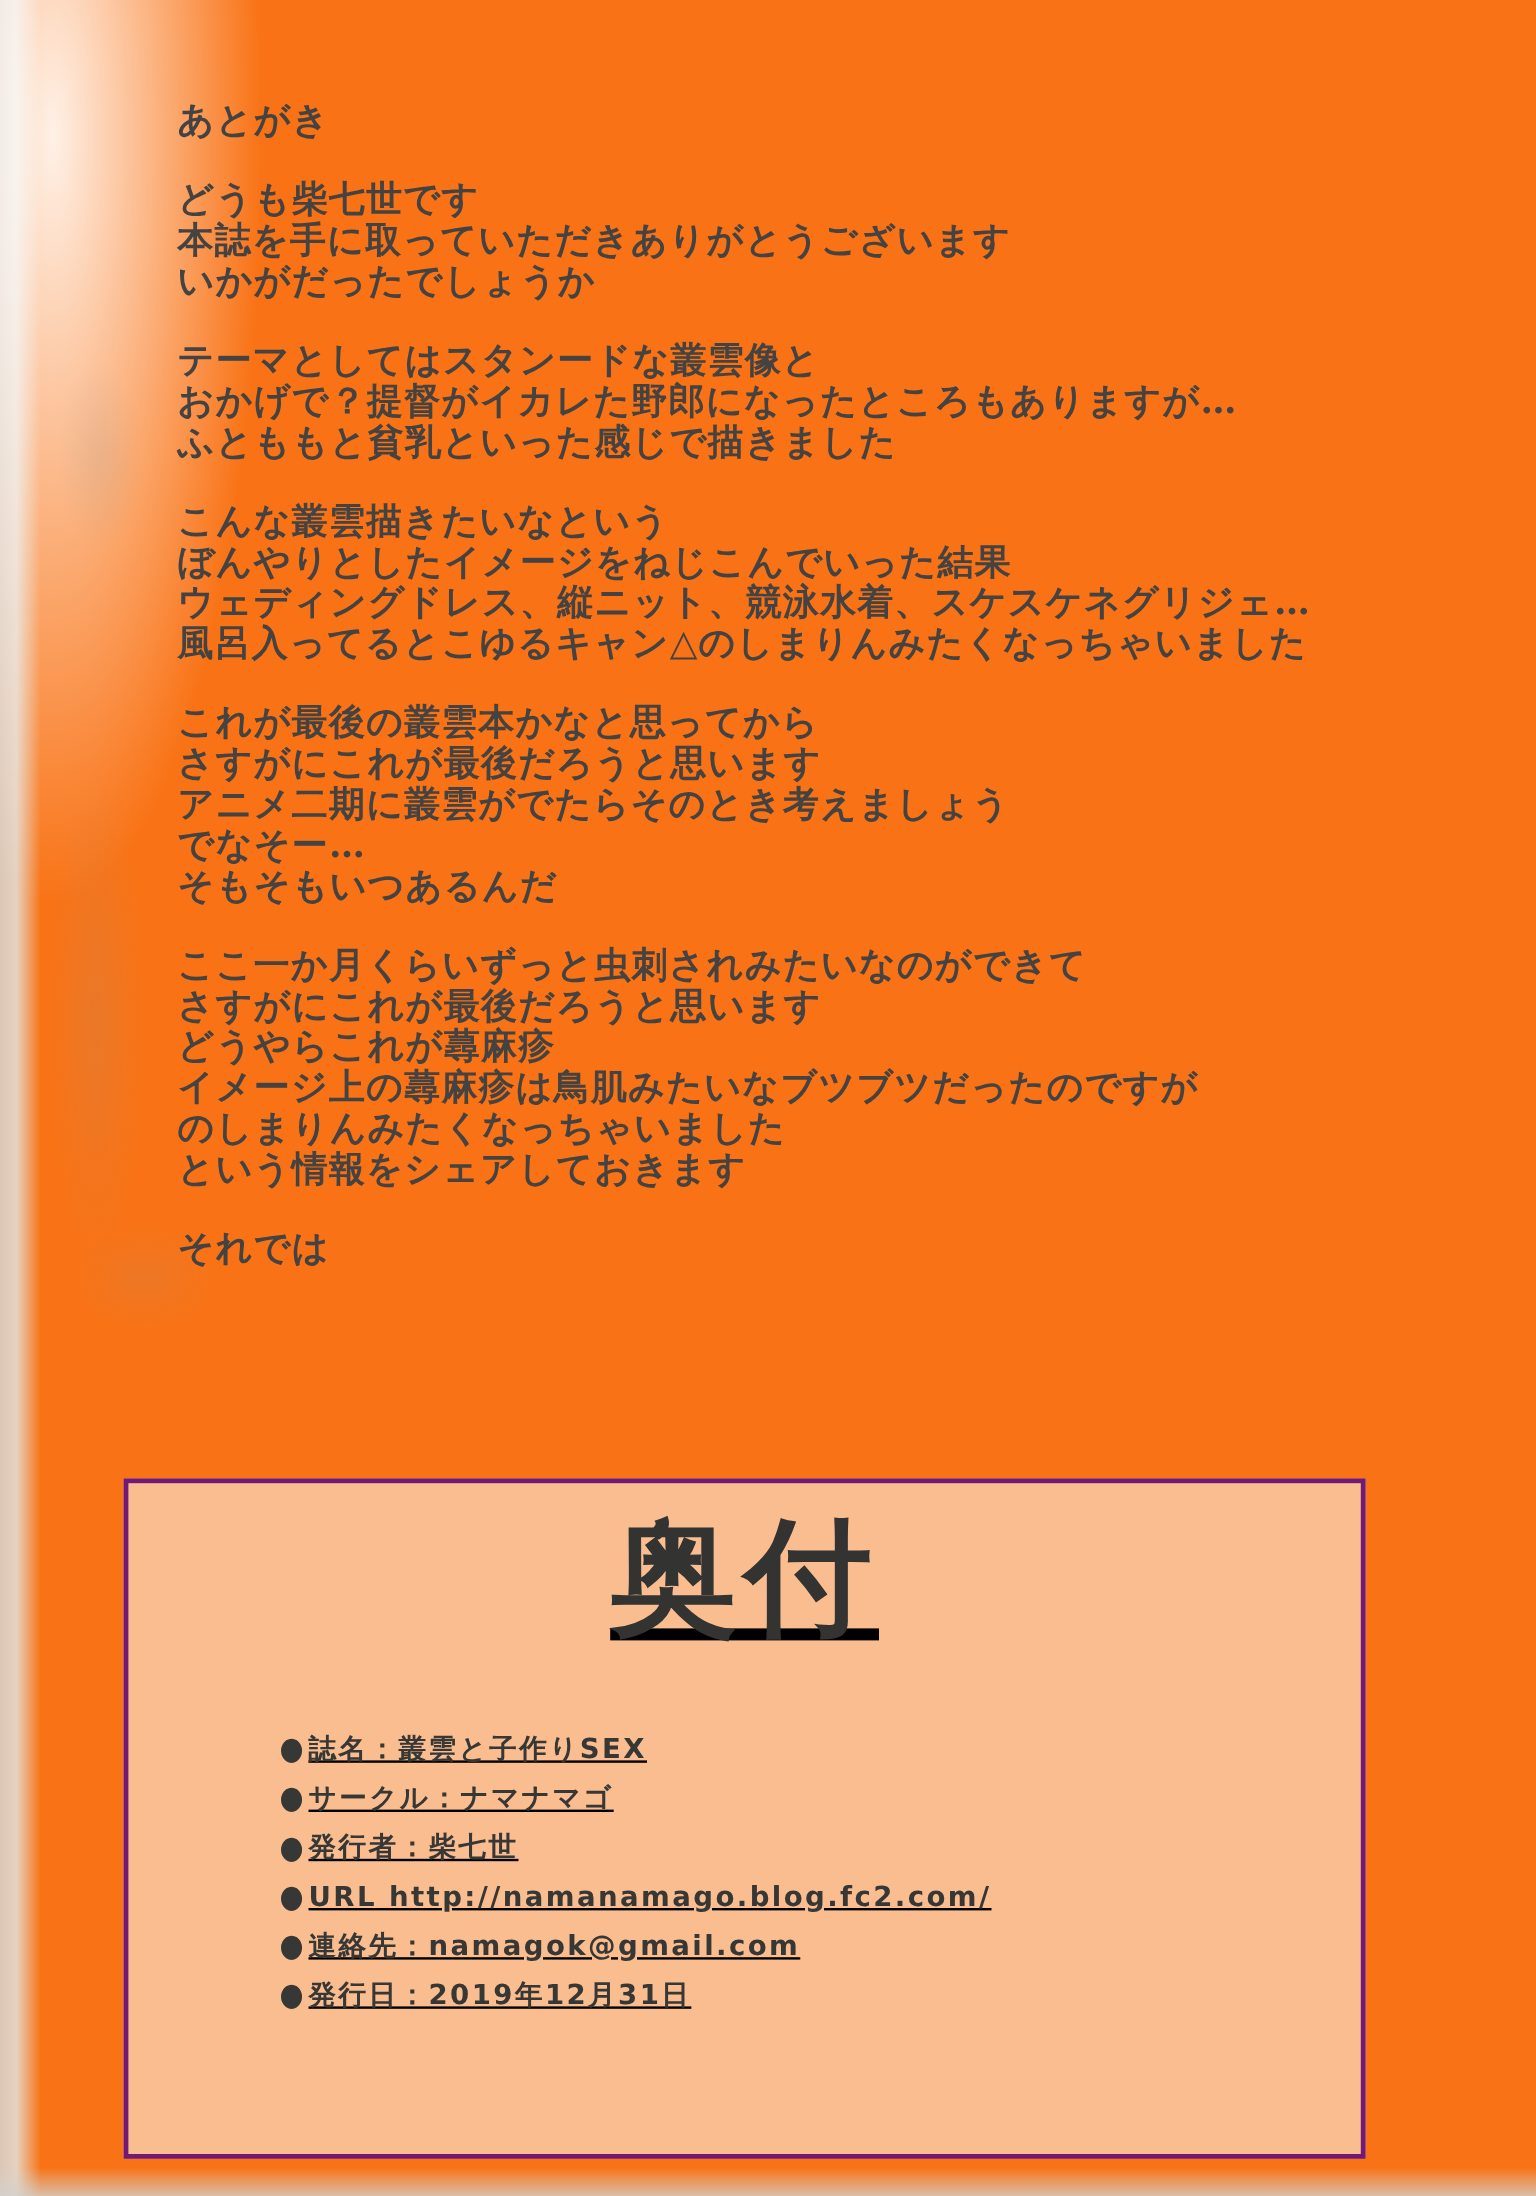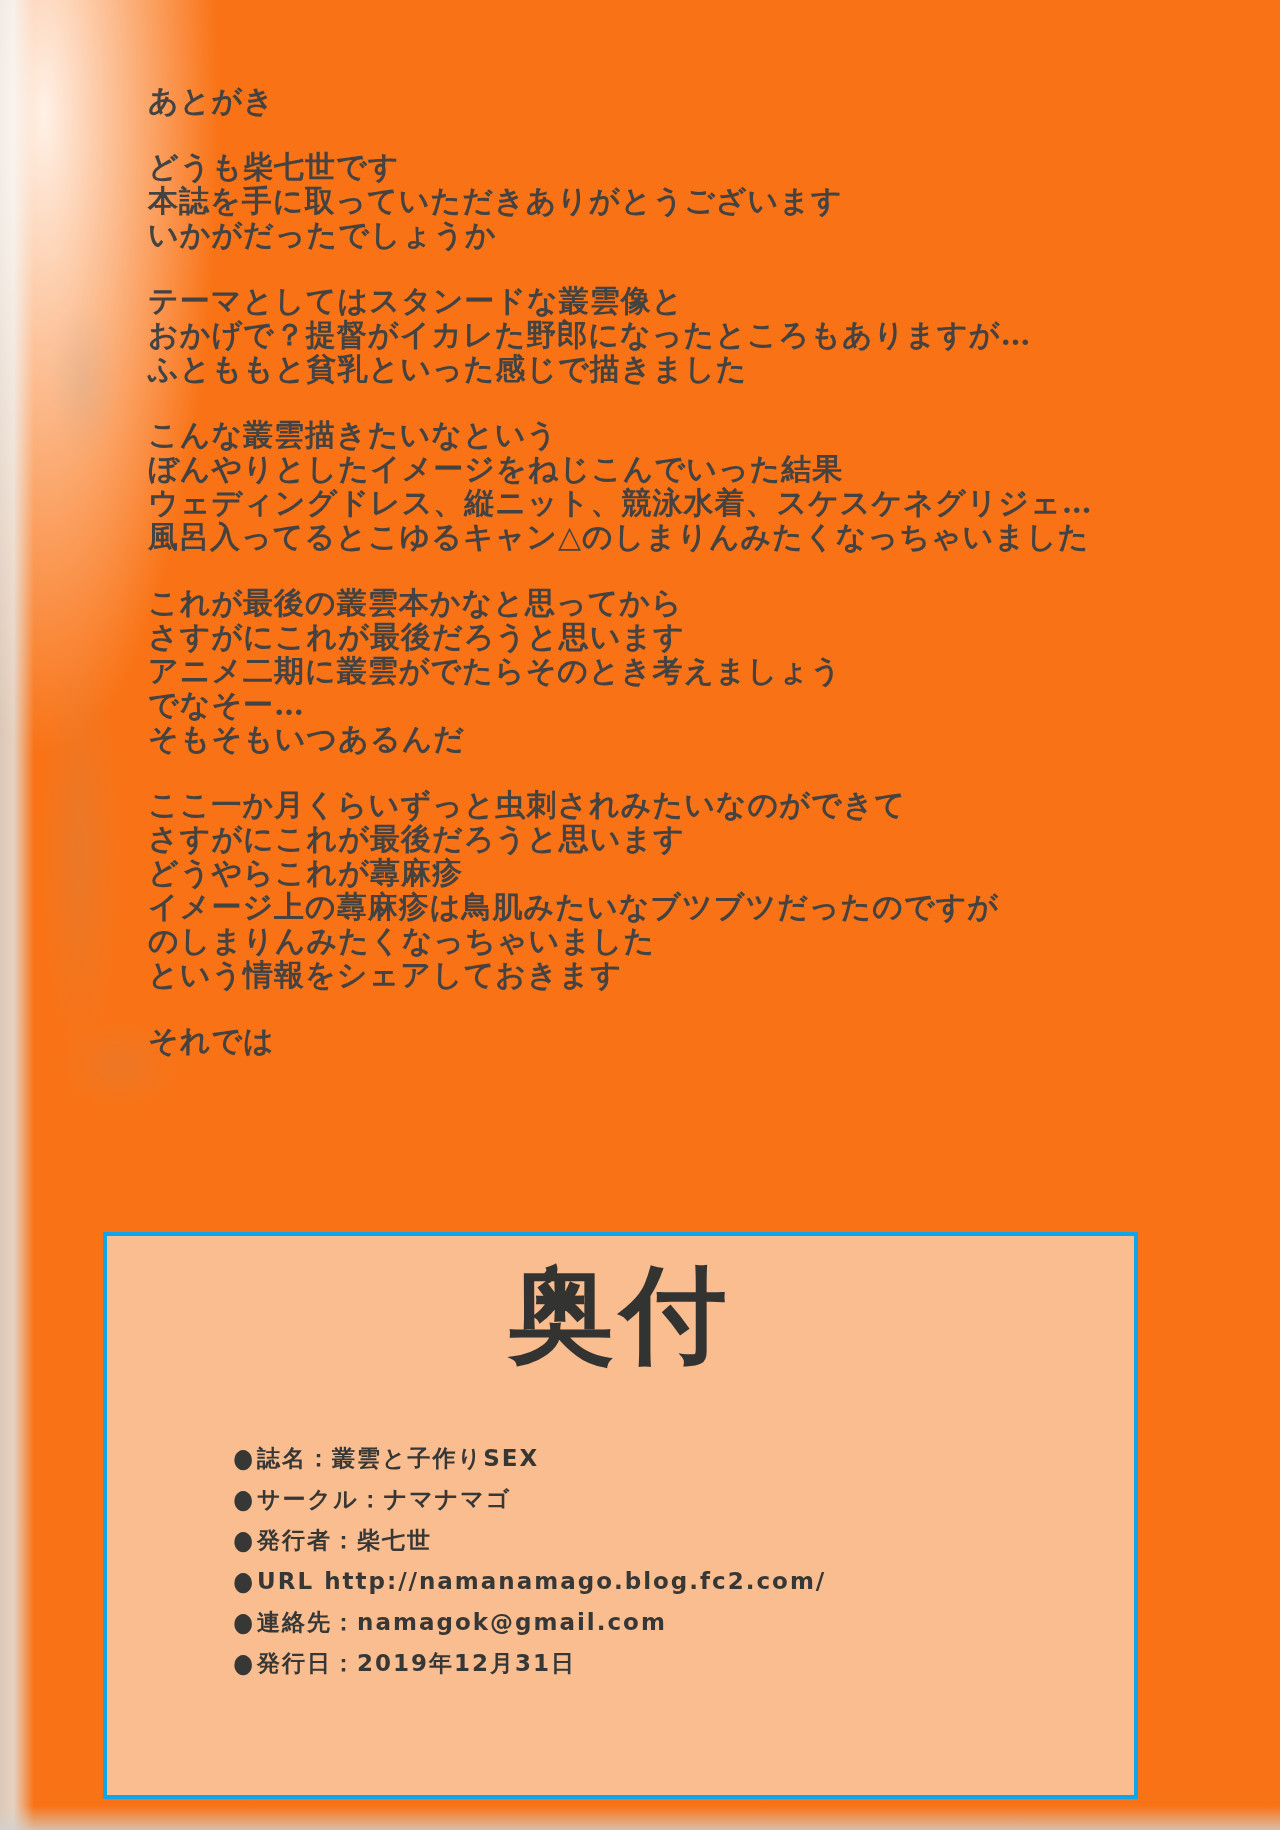--- a/index.html
+++ b/index.html
@@ -47,22 +47,23 @@
     font-size:30px;line-height:34px;font-weight:bold;
     color:#444341;letter-spacing:1px;
     -webkit-font-smoothing:antialiased;
   }
   .afterword p{margin:0 0 32px 0;}
   .afterword .line{display:block;white-space:nowrap;}
   
   .colophon-box{
     position:absolute;left:103px;top:1232px;
     width:1027px;height:559px;
-    border:4px solid #0ea5e9;
+    border:4px solid #701a75;
     background:rgba(250,249,246,.55);
+    text-decoration:underline;
   }
   .colophon-title{
     margin-top:24px;
     text-align:center;
     font-family:"DejaVu Sans","Liberation Sans",sans-serif;
     font-weight:bold;
     font-size:106px;line-height:110px;
     color:#333331;letter-spacing:6px;
   }
   .colophon-list{

